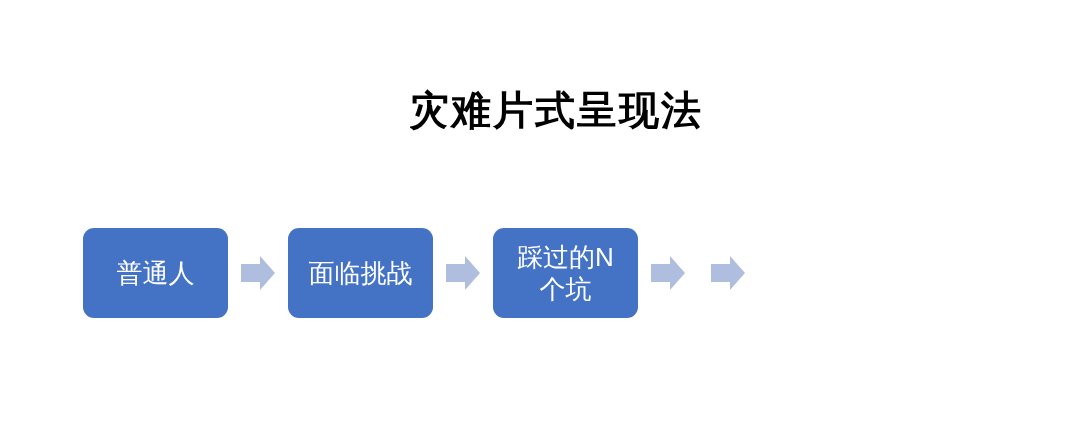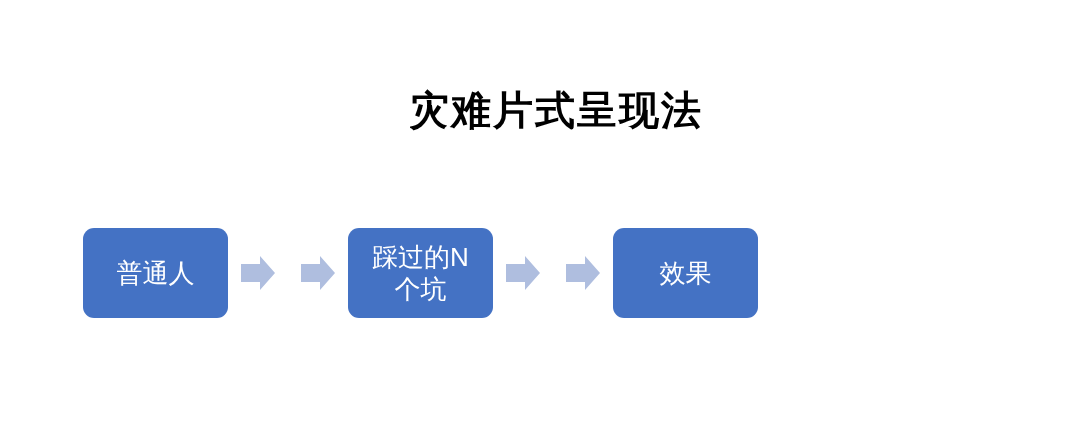--- a/index.html
+++ b/index.html
@@ -83,20 +83,23 @@
     <div class="flow-box">
       <span class="label">普通人</span>
     </div>
 
     <div class="connector">
       <svg viewBox="0 0 34 34" aria-hidden="true">
         <polygon points="0,8 19,8 19,0 34,17 19,34 19,26 0,26" fill="currentColor"></polygon>
       </svg>
     </div>
 
+    <div class="flow-box">
+      <span class="label">面临挑战</span>
+    </div>
 
     <div class="connector">
       <svg viewBox="0 0 34 34" aria-hidden="true">
         <polygon points="0,8 19,8 19,0 34,17 19,34 19,26 0,26" fill="currentColor"></polygon>
       </svg>
     </div>
 
     <div class="flow-box">
       <span class="label">踩过的N
 个坑</span>
@@ -108,18 +111,15 @@
       </svg>
     </div>
 
 
     <div class="connector">
       <svg viewBox="0 0 34 34" aria-hidden="true">
         <polygon points="0,8 19,8 19,0 34,17 19,34 19,26 0,26" fill="currentColor"></polygon>
       </svg>
     </div>
 
-    <div class="flow-box">
-      <span class="label">效果</span>
-    </div>
 
   </div>
 </div>
 
 </body></html>

